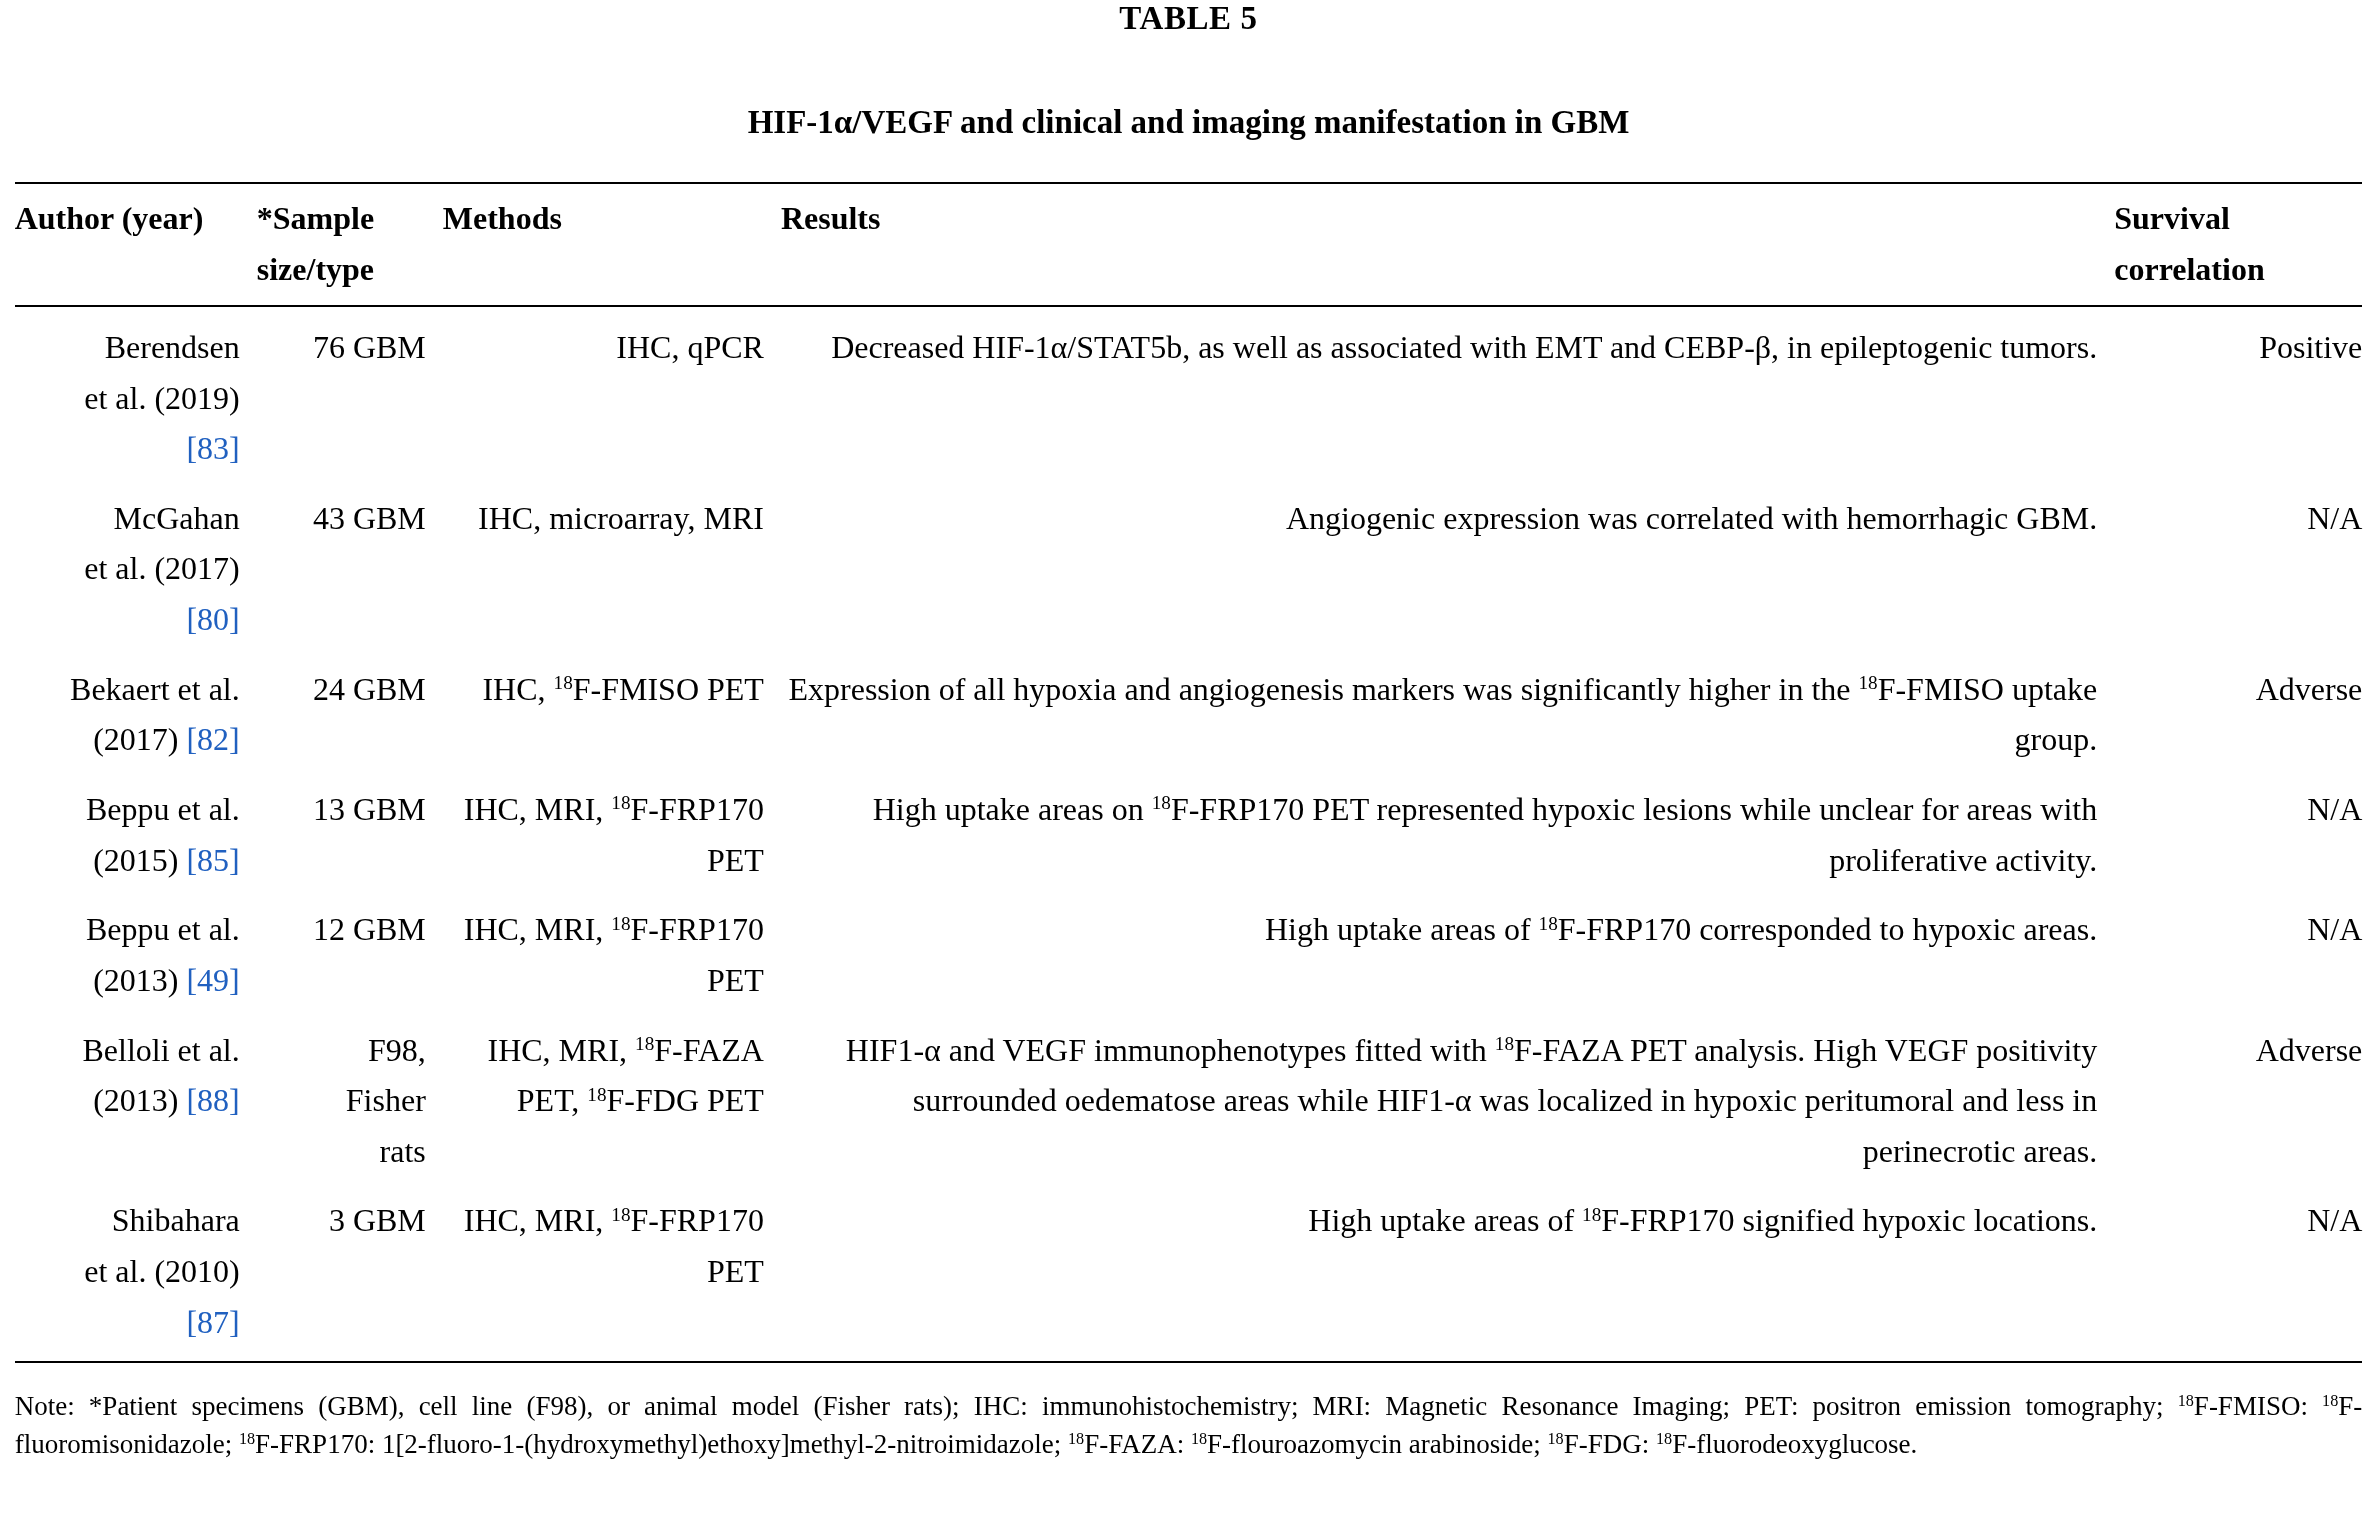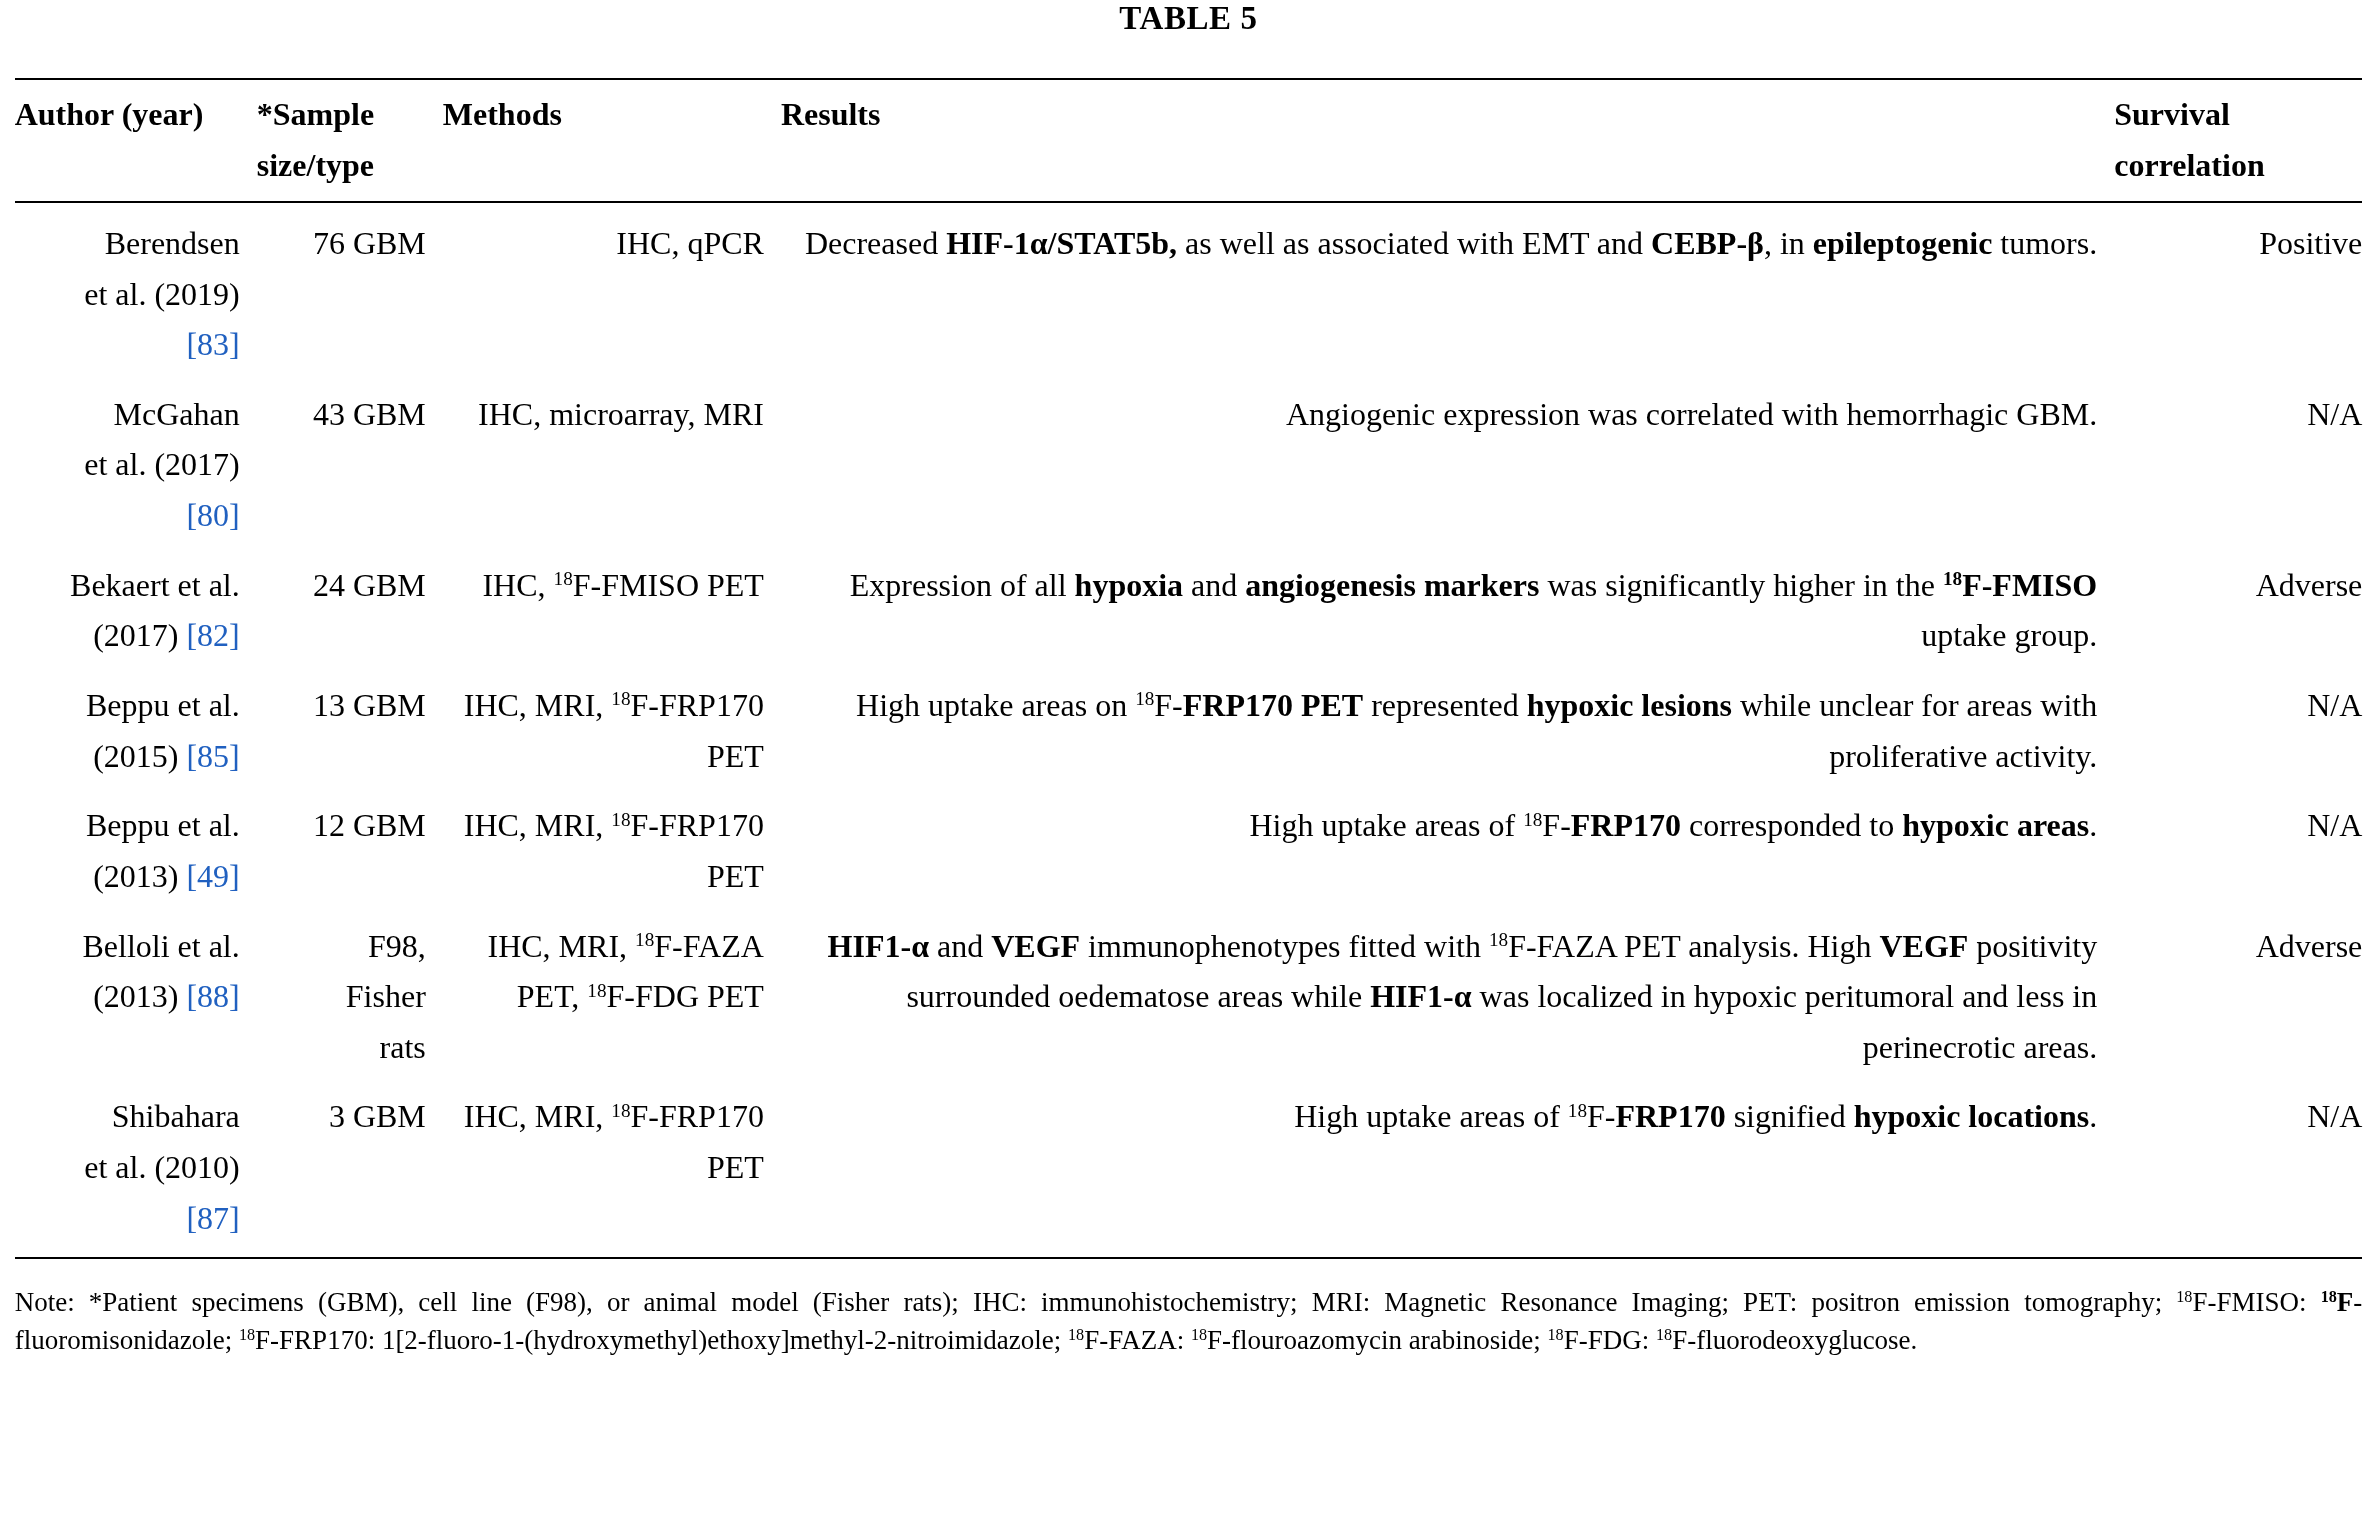--- a/index.html
+++ b/index.html
@@ -66,37 +66,38 @@
     border-bottom: 2.3px solid #000;
     padding-bottom: 14px;
   }
   sup {
     font-size: 60%;
     line-height: 0;
     vertical-align: baseline;
     position: relative;
     top: -0.55em;
   }
-  .b { font-weight: bold; }
+  .b { font-weight: normal; }
   .link { color: var(--link-color, #2060c0); }
   .note {
     font-size: 27px;
     line-height: 1.4;
     margin: 0;
     padding-top: 25px;
     text-align: justify;
   }
 </style>
 </head>
 <body>
 
 <div class="page">
 
   <p class="table-label">TABLE 5</p>
 
+  <p class="table-title">HIF-1α/VEGF and clinical and imaging manifestation in GBM</p>
 
   <table class="results-table">
     <colgroup>
       <col class="c-author">
       <col class="c-sample">
       <col class="c-methods">
       <col class="c-results">
       <col class="c-survival">
     </colgroup>
     <thead>

